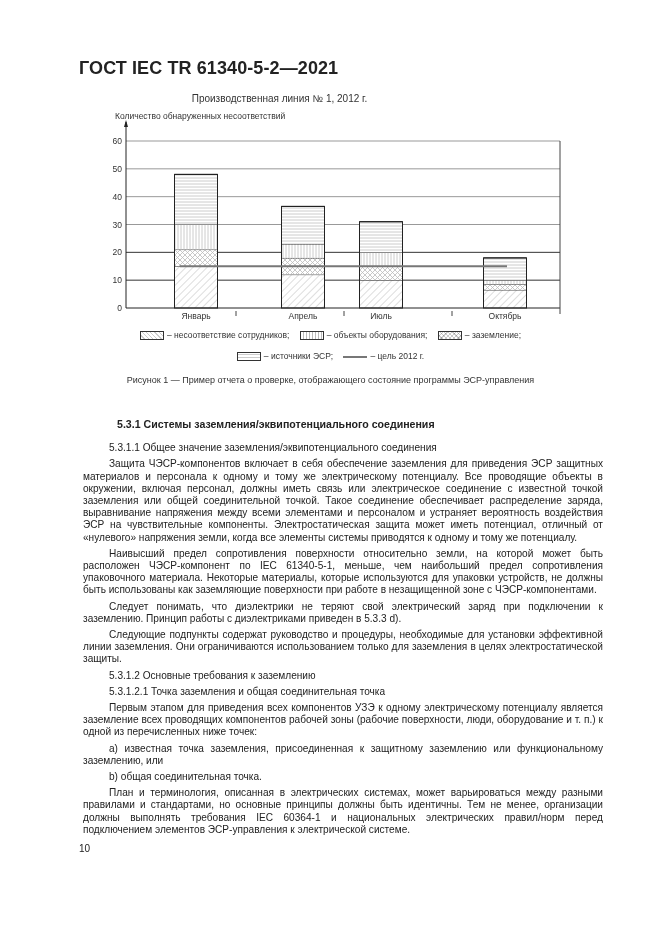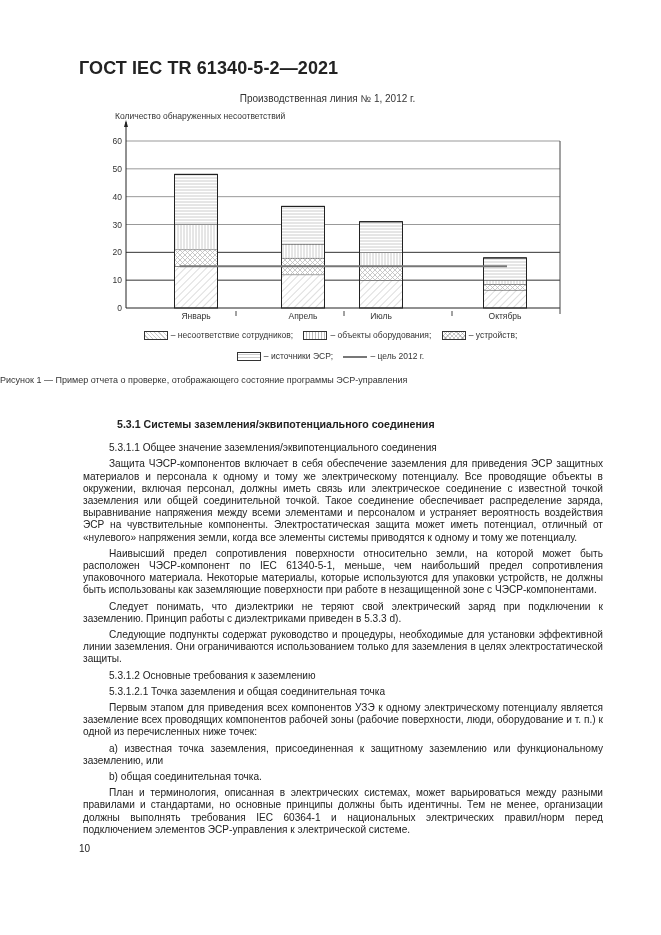--- a/index.html
+++ b/index.html
@@ -1,25 +1,25 @@
 <!DOCTYPE html>
 <html><head>
 <meta charset="utf-8">
 <style>
   html, body { margin:0; padding:0; background:#fff; }
   body { width:661px; height:935px; position:relative; font-family:"Liberation Sans", sans-serif; color:#222; overflow:hidden; }
   .hdr { position:absolute; left:79px; top:58px; font-weight:bold; font-size:18px; letter-spacing:0.1px; }
-  .chart-title { position:absolute; left:0; width:559px; top:93px; text-align:center; font-size:10px; color:#333;padding-left:48px; }
+  .chart-title { position:absolute; left:0; width:559px; top:93px; text-align:center; font-size:10px; color:#333; }
   .ylabel { position:absolute; left:115px; top:111px; font-size:8.5px; color:#333; }
   svg.chart { position:absolute; left:0; top:0; }
   .legend { position:absolute; left:0; width:661px; font-size:8.5px; color:#333; text-align:center; }
   .legend .sw { display:inline-block; width:22px; height:7px; border:1px solid #333; vertical-align:middle; margin-right:3px; }
   .legend .line-sw { display:inline-block; width:24px; height:0; border-top:2px solid #777; vertical-align:middle; margin-right:3px; }
   .legend .item { margin:9px 4px; }
-  .caption { position:absolute; left:0; width:661px; top:375px; text-align:left; font-size:9px; color:#333; }
+  .caption { position:absolute; left:0; width:661px; top:375px; text-align:center; font-size:9px; color:#333; }
   .text { position:absolute; left:79px; width:528px; font-size:10.1px; line-height:12.2px; color:#222; text-align:justify; }
   .p { margin:4px; }
   .ind { text-indent:26px; }
   .h1 { font-weight:bold; font-size:10.6px; text-indent:26px; margin:0 0 6px 0; }
   .h2 { font-weight:bold; font-size:10.6px; text-indent:26px; margin:12px; }
   .pg { position:absolute; left:79px; top:843px; font-size:10px; }
 </style>
 </head>
 <body>
 
@@ -134,21 +134,21 @@
       <text x="196" y="319" text-anchor="middle" font-size="8.5" fill="#333" font-family="Liberation Sans, sans-serif">Январь</text>
       <text x="303" y="319" text-anchor="middle" font-size="8.5" fill="#333" font-family="Liberation Sans, sans-serif">Апрель</text>
       <text x="381" y="319" text-anchor="middle" font-size="8.5" fill="#333" font-family="Liberation Sans, sans-serif">Июль</text>
       <text x="505" y="319" text-anchor="middle" font-size="8.5" fill="#333" font-family="Liberation Sans, sans-serif">Октябрь</text>
     </g>
 </svg>
 
 <div class="legend" style="top:330px;">
   <span class="item"><span class="sw" style="background:repeating-linear-gradient(45deg,#fff 0 2px,#ccc 2px 3px);"></span><span>– несоответствие сотрудников;</span></span>
   <span class="item"><span class="sw" style="background:repeating-linear-gradient(90deg,#fff 0 2px,#bbb 2px 3px);"></span><span>– объекты оборудования;</span></span>
-  <span class="item"><span class="sw" style="background:repeating-linear-gradient(45deg,#fff 0 2px,#ccc 2px 3px),repeating-linear-gradient(-45deg,#fff 0 2px,#ccc 2px 3px);background-blend-mode:multiply;"></span><span>– устройств;</span></span>
+  <span class="item"><span class="sw" style="background:repeating-linear-gradient(45deg,#fff 0 2px,#ccc 2px 3px),repeating-linear-gradient(-45deg,#fff 0 2px,#ccc 2px 3px);background-blend-mode:multiply;"></span><span>– заземление;</span></span>
 </div>
 <div class="legend" style="top:351px;">
   <span class="item"><span class="sw" style="background:repeating-linear-gradient(0deg,#fff 0 2px,#ccc 2px 3px);"></span><span>– источники ЭСР;</span></span>
   <span class="item"><span class="line-sw"></span><span>– цель 2012 г.</span></span>
 </div>
 
 <div class="caption">Рисунок 1 — Пример отчета о проверке, отображающего состояние программы ЭСР-управления</div>
 
 <div class="text" style="top:406px;">
   <p class="h2">5.3.1 Системы заземления/эквипотенциального соединения</p>

